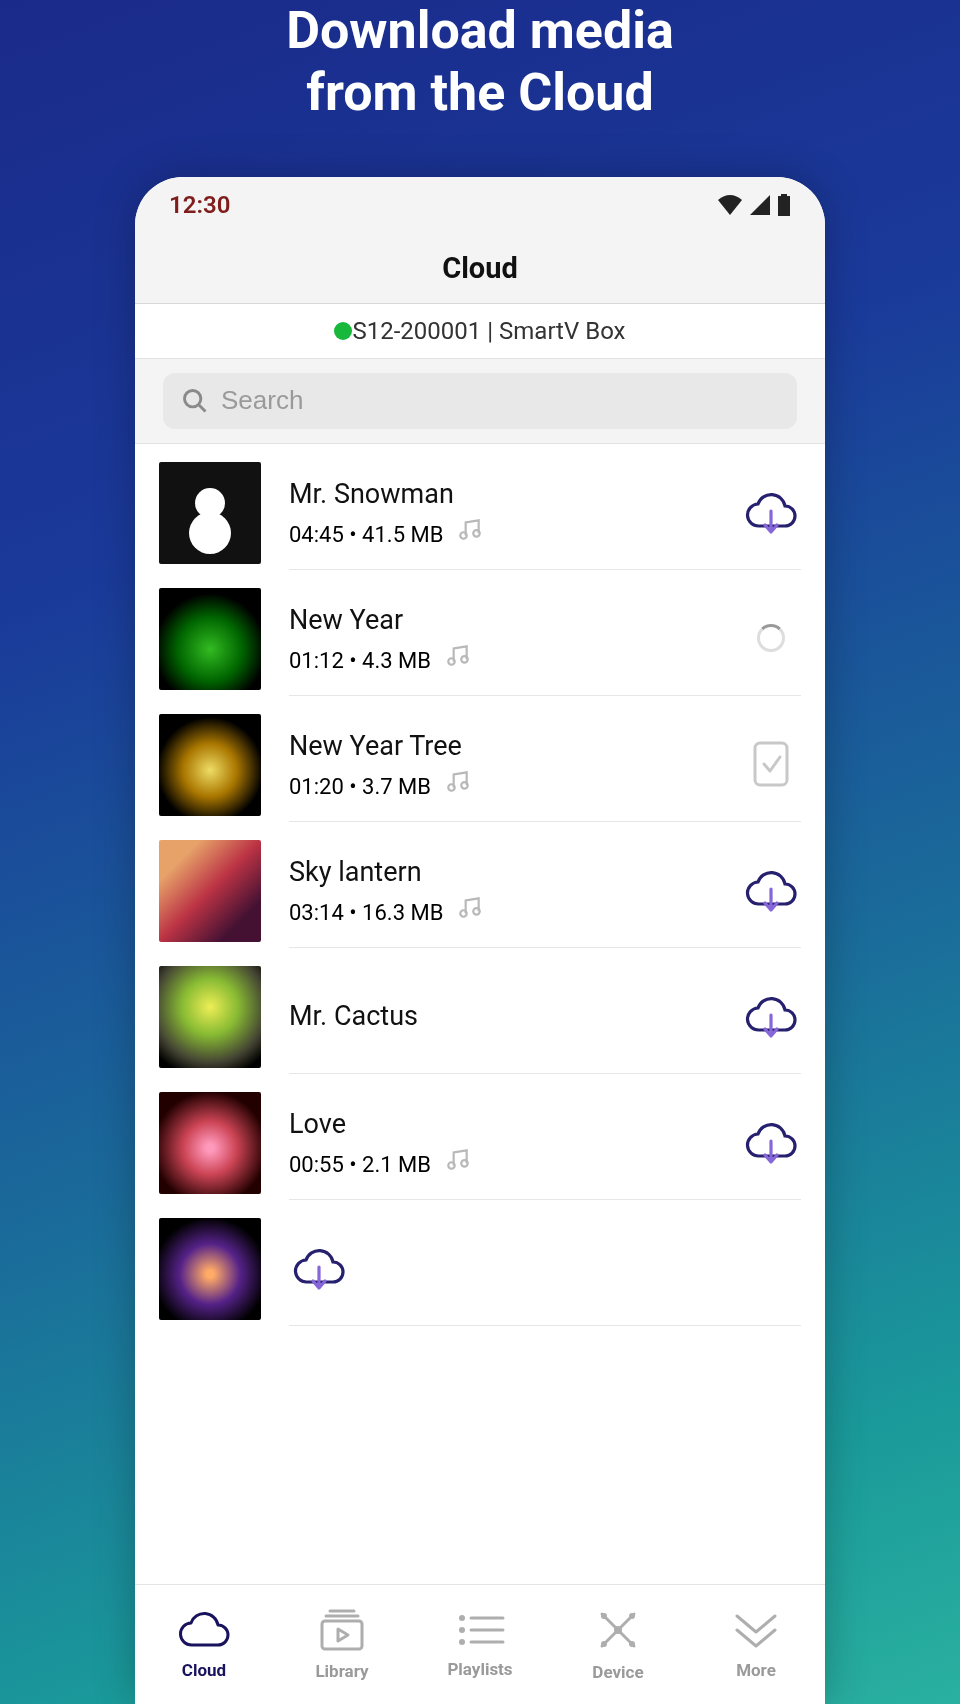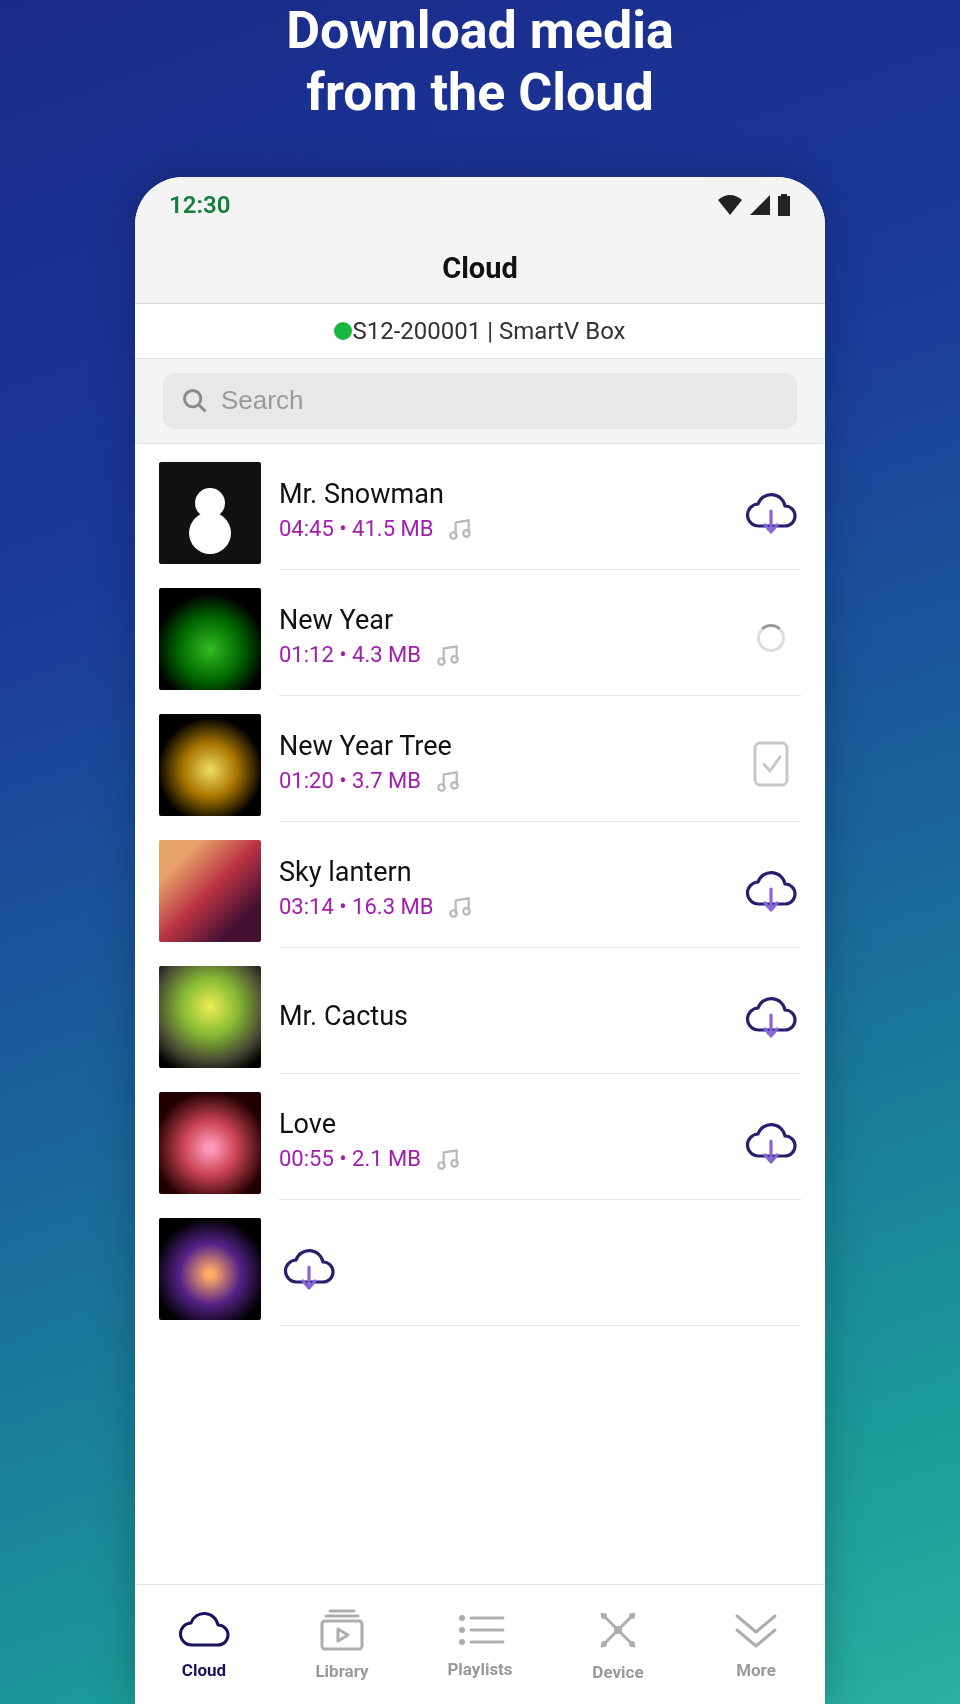--- a/index.html
+++ b/index.html
@@ -31,21 +31,21 @@
     box-shadow: 0 0 40px rgba(0,0,0,0.25);
   }
   .status-bar {
     height: 56px;
     display: flex;
     align-items: center;
     justify-content: space-between;
     padding: 0 34px;
     background: #f4f4f4;
   }
-  .status-time { font-size: 24px; font-weight: 600; color: #15803d; }
+  .status-time { font-size: 24px; font-weight: 600; color: #7f1d1d; }
   .status-icons { display: flex; gap: 6px; align-items: center; }
   .app-header {
     background: #f4f4f4;
     text-align: center;
     padding: 18px 0 18px;
     border-bottom: 1px solid #d8d8d8;
   }
   .app-header-title { font-size: 29px; font-weight: 700; color: #111; }
   .device-bar {
     background: #fff;
@@ -78,41 +78,41 @@
   .search-input {
     border: none; background: transparent; outline: none;
     font-size: 26px; color: #000000; flex: 1;
   }
   .search-input::placeholder { color: #9a9a9a; }
   .list { flex: 1; overflow: hidden; background: #fff; }
   .row {
     display: flex;
     align-items: center;
     padding: 12px 24px 0 24px;
-    gap: 18px;
+    gap: 28px;
   }
   .thumb {
     width: 102px; height: 102px;
     background: #111;
     border-radius: 2px;
     flex-shrink: 0;
     display: flex; align-items: center; justify-content: center;
     position: relative;
     overflow: hidden;
   }
   .row-body {
     flex: 1;
     border-bottom: 1px solid #e6e6e6;
     height: 114px;
     display: flex;
     align-items: center;
   }
   .row-text { flex: 1; display: flex; flex-direction: column; gap: 6px; }
   .row-title { font-size: 27px; color: #111; }
-  .row-meta { font-size: 22px; color: #a21caf; display: flex; align-items: flex-start; gap: 14px; }
+  .row-meta { font-size: 22px; color: #000000; display: flex; align-items: flex-end; gap: 14px; }
   .row-action {
     width: 60px; height: 60px;
     display: flex; align-items: center; justify-content: center;
     flex-shrink: 0;
   }
   .bottom-nav {
     height: 120px;
     background: #fff;
     border-top: 1px solid #e4e4e4;
     display: flex;

